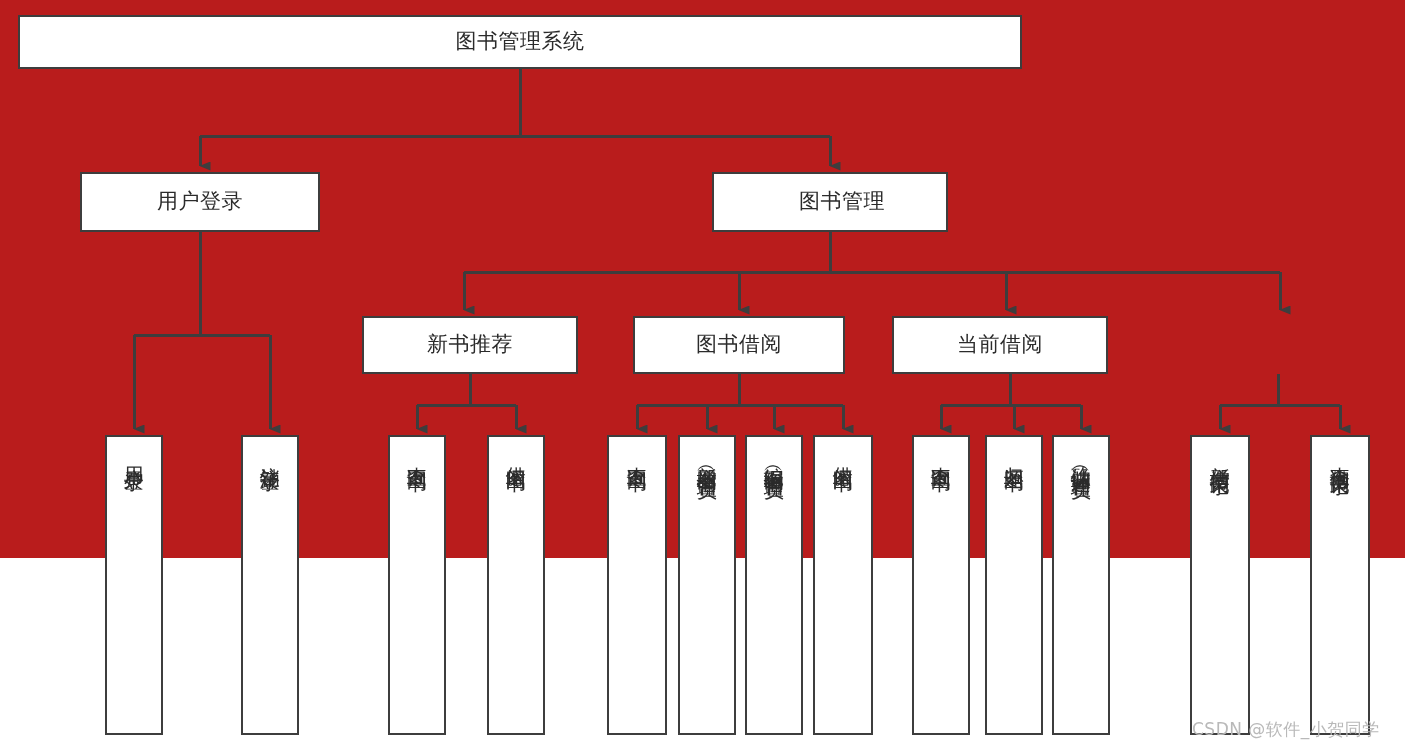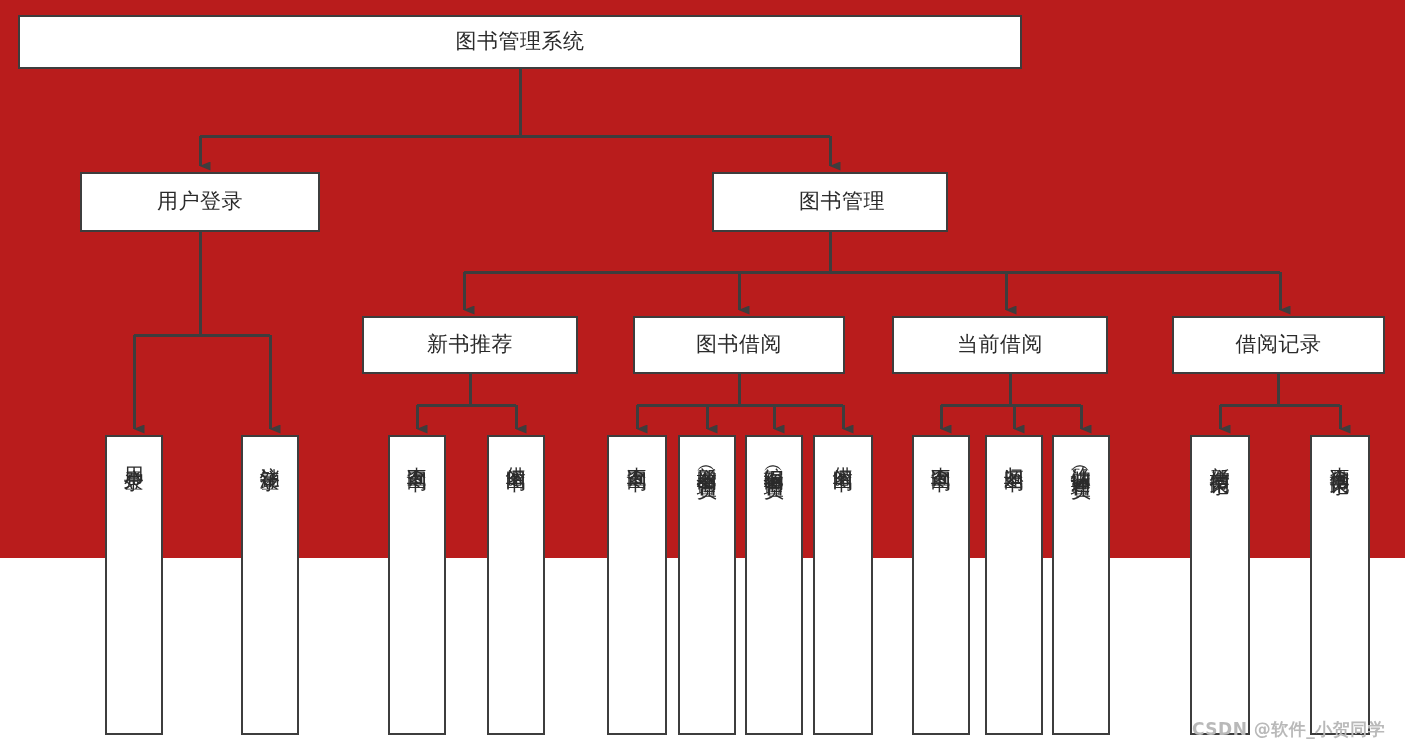--- a/index.html
+++ b/index.html
@@ -136,23 +136,20 @@
 
   <div class="node" style="left:362px; top:316px; width:216px; height:58px;">
     <span class="node-label-h">新书推荐</span>
   </div>
   <div class="node" style="left:633px; top:316px; width:212px; height:58px;">
     <span class="node-label-h">图书借阅</span>
   </div>
   <div class="node" style="left:892px; top:316px; width:216px; height:58px;">
     <span class="node-label-h">当前借阅</span>
   </div>
-  <div class="node" style="left:1172px; top:316px; width:213px; height:58px;">
-    <span class="node-label-h">借阅记录</span>
-  </div>
 
   <div class="node leaf" style="left:105px; top:435px; width:58px; height:300px;">
     <span class="node-label-v">用户登录</span>
   </div>
   <div class="node leaf" style="left:241px; top:435px; width:58px; height:300px;">
     <span class="node-label-v">注销登录</span>
   </div>
 
   <div class="node leaf" style="left:388px; top:435px; width:58px; height:300px;">
     <span class="node-label-v">查询图书</span>
@@ -184,15 +181,15 @@
     <span class="node-label-v">确认归还（管理员）</span>
   </div>
 
   <div class="node leaf" style="left:1190px; top:435px; width:60px; height:300px;">
     <span class="node-label-v">新增借阅记录</span>
   </div>
   <div class="node leaf" style="left:1310px; top:435px; width:60px; height:300px;">
     <span class="node-label-v">查询借阅记录</span>
   </div>
 
-  <div class="watermark" style="left:1192px; top:718px;font-weight:bold;">CSDN @软件_小贺同学</div>
+  <div class="watermark" style="left:1192px; top:718px;">CSDN @软件_小贺同学</div>
 
 </div>
 
 </body></html>

